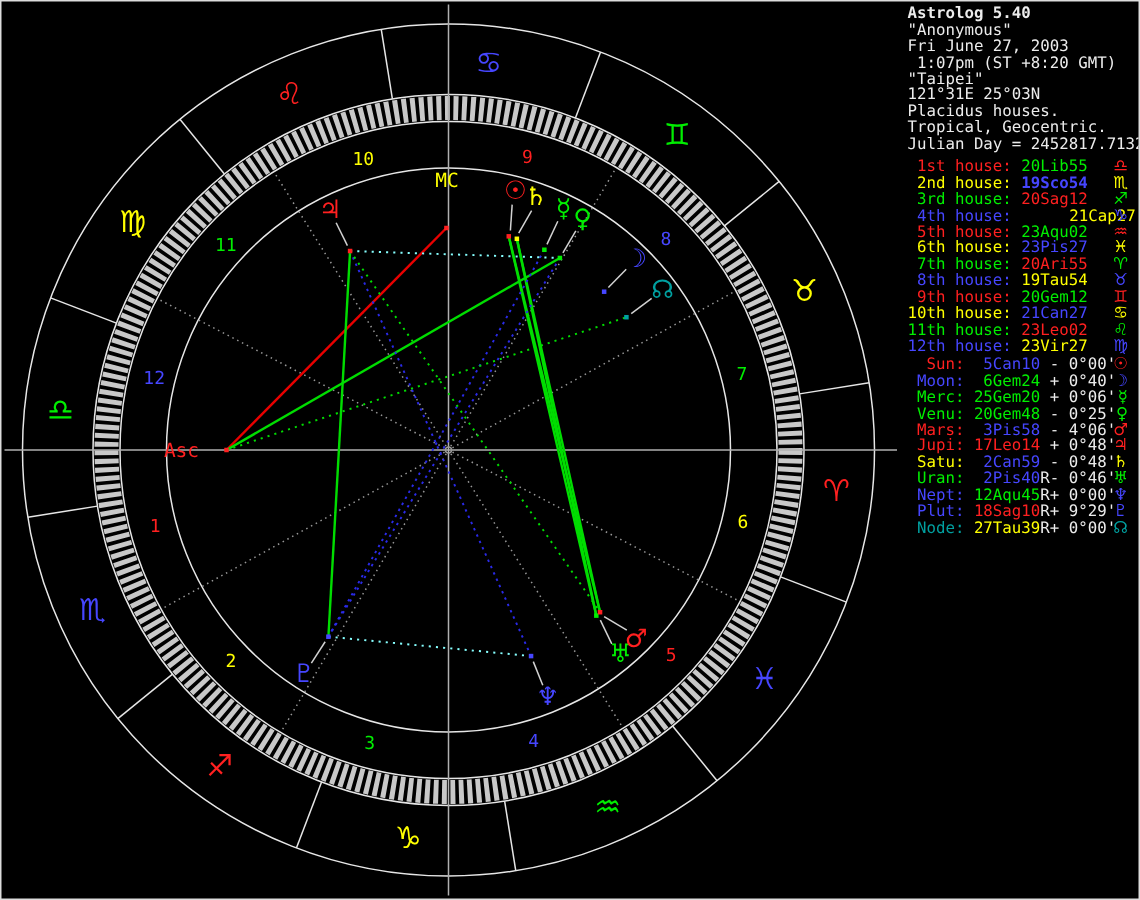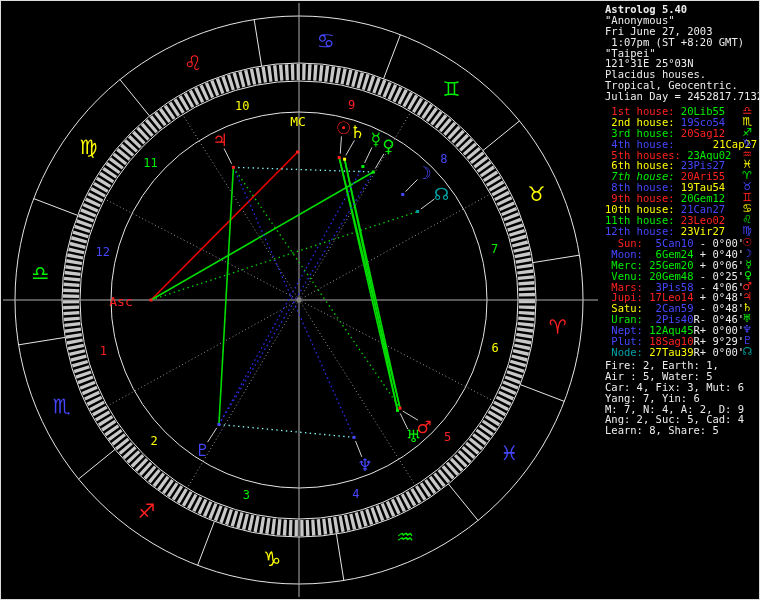--- a/index.html
+++ b/index.html
@@ -134,48 +134,39 @@
         <div class="trow">Fri June 27, 2003</div>
         <div class="trow"> 1:07pm (ST +8:20 GMT)</div>
         <div class="trow">"Taipei"</div>
         <div class="trow">121°31E 25°03N</div>
         <div class="trow">Placidus houses.</div>
         <div class="trow">Tropical, Geocentric.</div>
         <div class="trow">Julian Day = 2452817.7132</div>
       </div>
     <div class="tblock" id="houses">
         <div class="trow"><span style="color: rgb(255, 32, 32);"> 1st house:</span><span style="color: rgb(0, 238, 0);"> 20Lib55</span><span class="gly" style="color: rgb(255, 32, 32);">♎</span></div>
-        <div class="trow"><span style="color: rgb(255, 255, 0);"> 2nd house:</span><span style="color: rgb(70, 70, 255);"> 19Sco54</span><span class="gly" style="color: rgb(255, 255, 0);">♏</span></div>
+        <div class="trow"><span style="color: rgb(255, 255, 0);"> 2nd house:</span><span style="color: rgb(70, 70, 255); font-weight: bold;"> 19Sco54</span><span class="gly" style="color: rgb(255, 255, 0);">♏</span></div>
         <div class="trow"><span style="color: rgb(0, 238, 0);"> 3rd house:</span><span style="color: rgb(255, 32, 32);"> 20Sag12</span><span class="gly" style="color: rgb(0, 238, 0);">♐</span></div>
         <div class="trow"><span style="color: rgb(70, 70, 255);"> 4th house:</span><span style="color: rgb(255, 255, 0); margin-left: 32px;"> 21Cap27</span><span class="gly" style="color: rgb(70, 70, 255);">♑</span></div>
-        <div class="trow"><span style="color: rgb(255, 32, 32);"> 5th houses:</span><span style="color: rgb(0, 238, 0);"> 23Aqu02</span><span class="gly" style="color: rgb(255, 32, 32);">♒</span></div>
+        <div class="trow"><span style="color: rgb(255, 32, 32);"> 5th house:</span><span style="color: rgb(0, 238, 0);"> 23Aqu02</span><span class="gly" style="color: rgb(255, 32, 32);">♒</span></div>
         <div class="trow"><span style="color: rgb(255, 255, 0);"> 6th house:</span><span style="color: rgb(70, 70, 255);"> 23Pis27</span><span class="gly" style="color: rgb(255, 255, 0);">♓</span></div>
-        <div class="trow"><span style="color: rgb(0, 238, 0); font-style: italic;"> 7th house:</span><span style="color: rgb(255, 32, 32);"> 20Ari55</span><span class="gly" style="color: rgb(0, 238, 0);">♈</span></div>
+        <div class="trow"><span style="color: rgb(0, 238, 0);"> 7th house:</span><span style="color: rgb(255, 32, 32);"> 20Ari55</span><span class="gly" style="color: rgb(0, 238, 0);">♈</span></div>
         <div class="trow"><span style="color: rgb(70, 70, 255);"> 8th house:</span><span style="color: rgb(255, 255, 0);"> 19Tau54</span><span class="gly" style="color: rgb(70, 70, 255);">♉</span></div>
         <div class="trow"><span style="color: rgb(255, 32, 32);"> 9th house:</span><span style="color: rgb(0, 238, 0);"> 20Gem12</span><span class="gly" style="color: rgb(255, 32, 32);">♊</span></div>
         <div class="trow"><span style="color: rgb(255, 255, 0);">10th house:</span><span style="color: rgb(70, 70, 255);"> 21Can27</span><span class="gly" style="color: rgb(255, 255, 0);">♋</span></div>
         <div class="trow"><span style="color: rgb(0, 238, 0);">11th house:</span><span style="color: rgb(255, 32, 32);"> 23Leo02</span><span class="gly" style="color: rgb(0, 238, 0);">♌</span></div>
         <div class="trow"><span style="color: rgb(70, 70, 255);">12th house:</span><span style="color: rgb(255, 255, 0);"> 23Vir27</span><span class="gly" style="color: rgb(70, 70, 255);">♍</span></div>
       </div>
     <div class="tblock" id="planets">
         <div class="trow"><span style="color: rgb(255, 32, 32);">  Sun:</span><span style="color: rgb(70, 70, 255);">  5Can10</span><span style="color: rgb(236, 236, 236);"> </span><span style="color: rgb(236, 236, 236);">- 0°00'</span><span class="gly" style="color: rgb(255, 32, 32);">☉</span></div>
         <div class="trow"><span style="color: rgb(70, 70, 255);"> Moon:</span><span style="color: rgb(0, 238, 0);">  6Gem24</span><span style="color: rgb(236, 236, 236);"> </span><span style="color: rgb(236, 236, 236);">+ 0°40'</span><span class="gly" style="color: rgb(70, 70, 255);">☽</span></div>
         <div class="trow"><span style="color: rgb(0, 238, 0); text-align: center;"> Merc:</span><span style="color: rgb(0, 238, 0);"> 25Gem20</span><span style="color: rgb(236, 236, 236);"> </span><span style="color: rgb(236, 236, 236);">+ 0°06'</span><span class="gly" style="color: rgb(0, 238, 0);">☿</span></div>
         <div class="trow"><span style="color: rgb(0, 238, 0);"> Venu:</span><span style="color: rgb(0, 238, 0);"> 20Gem48</span><span style="color: rgb(236, 236, 236);"> </span><span style="color: rgb(236, 236, 236);">- 0°25'</span><span class="gly" style="color: rgb(0, 238, 0);">♀</span></div>
         <div class="trow"><span style="color: rgb(255, 32, 32);"> Mars:</span><span style="color: rgb(70, 70, 255);">  3Pis58</span><span style="color: rgb(236, 236, 236);"> </span><span style="color: rgb(236, 236, 236);">- 4°06'</span><span class="gly" style="color: rgb(255, 32, 32);">♂</span></div>
         <div class="trow"><span style="color: rgb(255, 32, 32);"> Jupi:</span><span style="color: rgb(255, 32, 32);"> 17Leo14</span><span style="color: rgb(236, 236, 236);"> </span><span style="color: rgb(236, 236, 236);">+ 0°48'</span><span class="gly" style="color: rgb(255, 32, 32);">♃</span></div>
         <div class="trow"><span style="color: rgb(255, 255, 0);"> Satu:</span><span style="color: rgb(70, 70, 255);">  2Can59</span><span style="color: rgb(236, 236, 236);"> </span><span style="color: rgb(236, 236, 236);">- 0°48'</span><span class="gly" style="color: rgb(255, 255, 0);">♄</span></div>
         <div class="trow"><span style="color: rgb(0, 238, 0);"> Uran:</span><span style="color: rgb(70, 70, 255);">  2Pis40</span><span style="color: rgb(236, 236, 236);">R</span><span style="color: rgb(236, 236, 236);">- 0°46'</span><span class="gly" style="color: rgb(0, 238, 0);">♅</span></div>
         <div class="trow"><span style="color: rgb(70, 70, 255);"> Nept:</span><span style="color: rgb(0, 238, 0);"> 12Aqu45</span><span style="color: rgb(236, 236, 236);">R</span><span style="color: rgb(236, 236, 236);">+ 0°00'</span><span class="gly" style="color: rgb(70, 70, 255);">♆</span></div>
         <div class="trow"><span style="color: rgb(70, 70, 255);"> Plut:</span><span style="color: rgb(255, 32, 32);"> 18Sag10</span><span style="color: rgb(236, 236, 236);">R</span><span style="color: rgb(236, 236, 236);">+ 9°29'</span><span class="gly" style="color: rgb(70, 70, 255);">♇</span></div>
         <div class="trow"><span style="color: rgb(0, 160, 160);"> Node:</span><span style="color: rgb(255, 255, 0);"> 27Tau39</span><span style="color: rgb(236, 236, 236);">R</span><span style="color: rgb(236, 236, 236);">+ 0°00'</span><span class="gly" style="color: rgb(0, 160, 160);">☊</span></div>
       </div>
-    <div class="tblock" id="stats">
-        <div class="trow">Fire: 2, Earth: 1,</div>
-        <div class="trow">Air : 5, Water: 5</div>
-        <div class="trow">Car: 4, Fix: 3, Mut: 6</div>
-        <div class="trow">Yang: 7, Yin: 6</div>
-        <div class="trow">M: 7, N: 4, A: 2, D: 9</div>
-        <div class="trow">Ang: 2, Suc: 5, Cad: 4</div>
-        <div class="trow">Learn: 8, Share: 5</div>
-      </div>
   </div>
 </div>
 
 </body></html>

